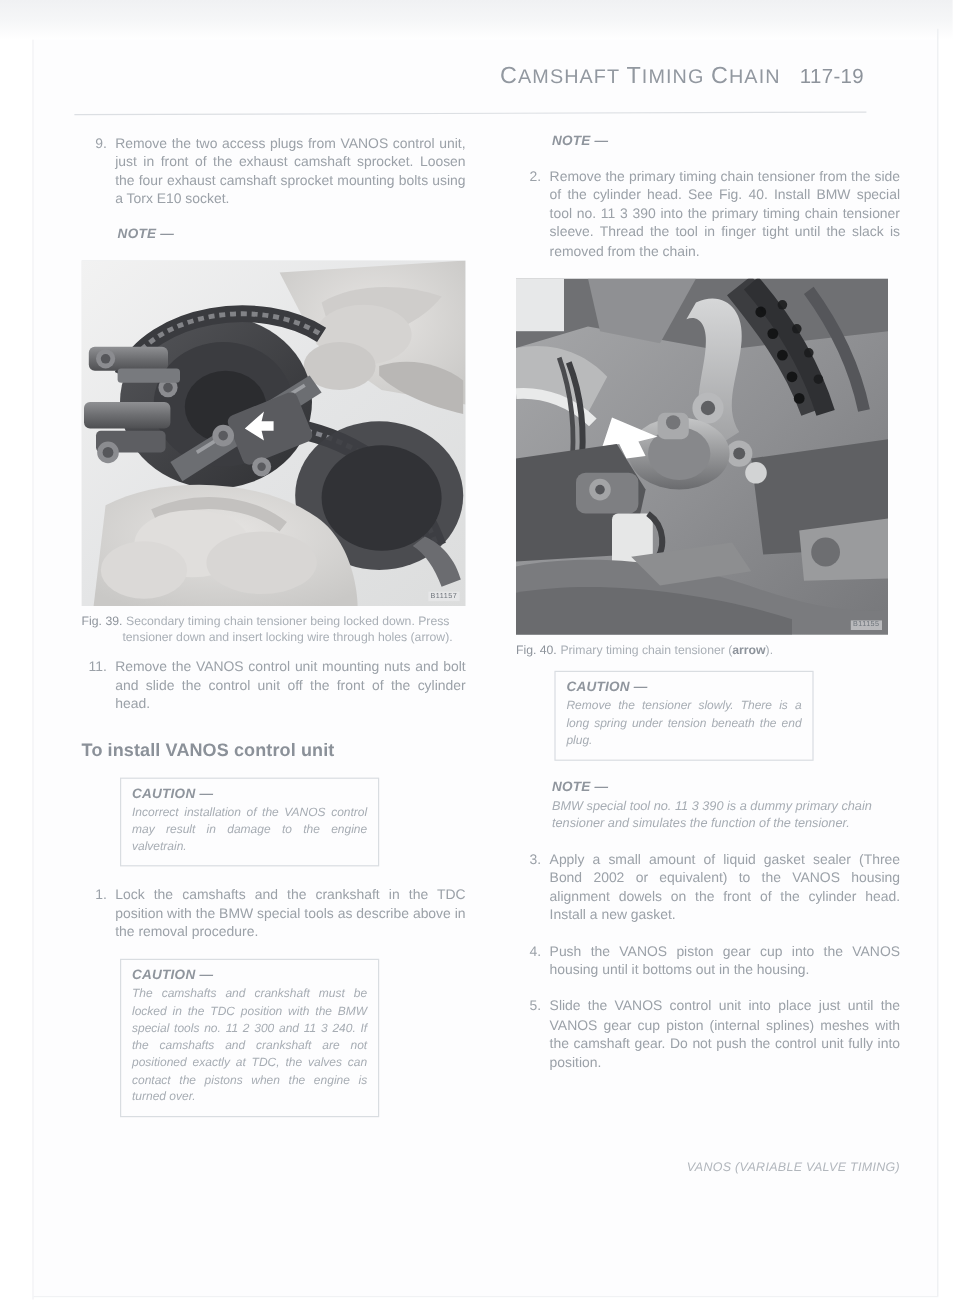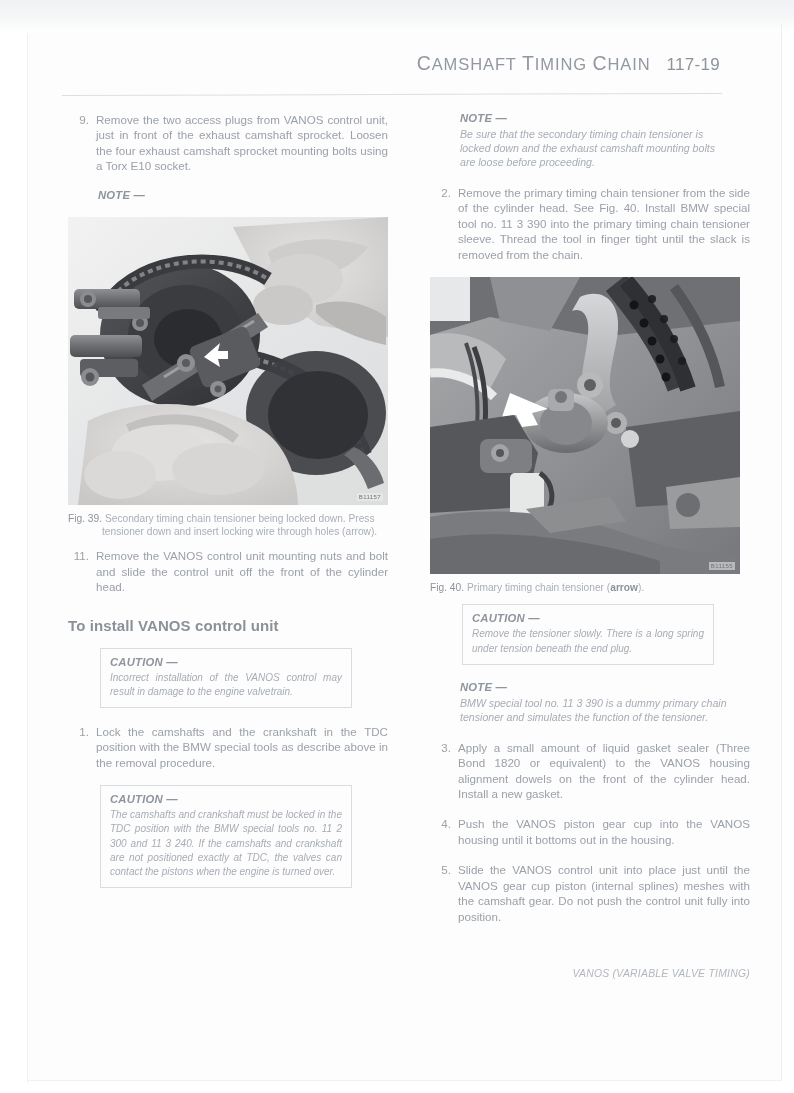--- a/index.html
+++ b/index.html
@@ -123,21 +123,21 @@
   .note-body {
     font-size: 10.6px;
     font-style: italic;
     line-height: 14px;
     color: #a7adb4;
   }
 
   
   .caution-box {
     margin: 2px 0 16px 32px;
-    width: 252px;
+    width: 216px;
     border: 1px solid #d9dde1;
     padding: 7px 9px 8px 9px;
     box-sizing: border-box;
   }
   .caution-label {
     font-size: 11.3px;
     font-style: italic;
     font-weight: bold;
     color: #8f959d;
     letter-spacing: 0.2px;
@@ -335,21 +335,20 @@
     <div class="caution-label">CAUTION —</div>
     <div class="caution-body">The camshafts and crankshaft must be locked in the TDC position with the BMW special tools no. 11 2 300 and 11 3 240. If the camshafts and crankshaft are not positioned exactly at TDC, the valves can contact the pistons when the engine is turned over.</div>
   </div>
 
 </div>
 
 <div id="right-column" class="column">
 
   <div class="note-block">
     <div class="note-label">NOTE —</div>
-    <div class="note-body">Be sure that the secondary timing chain tensioner is locked down and the exhaust camshaft mounting bolts are loose before proceeding.</div>
   </div>
 
   <div class="step">
     <div class="step-number">2.</div>
     <div class="step-text">Remove the primary timing chain tensioner from the side of the cylinder head. See Fig. 40. Install BMW special tool no. 11 3 390 into the primary timing chain tensioner sleeve. Thread the tool in finger tight until the slack is removed from the chain.</div>
   </div>
 
   <div class="figure">
     <div class="figure-image" id="figure-40-image">
       <svg class="photo-svg" viewBox="0 0 310 297" preserveAspectRatio="none">
@@ -436,21 +435,21 @@
     <div class="caution-body">Remove the tensioner slowly. There is a long spring under tension beneath the end plug.</div>
   </div>
 
   <div class="note-block">
     <div class="note-label">NOTE —</div>
     <div class="note-body">BMW special tool no. 11 3 390 is a dummy primary chain tensioner and simulates the function of the tensioner.</div>
   </div>
 
   <div class="step">
     <div class="step-number">3.</div>
-    <div class="step-text">Apply a small amount of liquid gasket sealer (Three Bond 1820 or equivalent) to the VANOS housing alignment dowels on the front of the cylinder head. Install a new gasket.</div>
+    <div class="step-text">Apply a small amount of liquid gasket sealer (Three Bond 2002 or equivalent) to the VANOS housing alignment dowels on the front of the cylinder head. Install a new gasket.</div>
   </div>
 
   <div class="step">
     <div class="step-number">4.</div>
     <div class="step-text">Push the VANOS piston gear cup into the VANOS housing until it bottoms out in the housing.</div>
   </div>
 
   <div class="step">
     <div class="step-number">5.</div>
     <div class="step-text">Slide the VANOS control unit into place just until the VANOS gear cup piston (internal splines) meshes with the camshaft gear. Do not push the control unit fully into position.</div>

